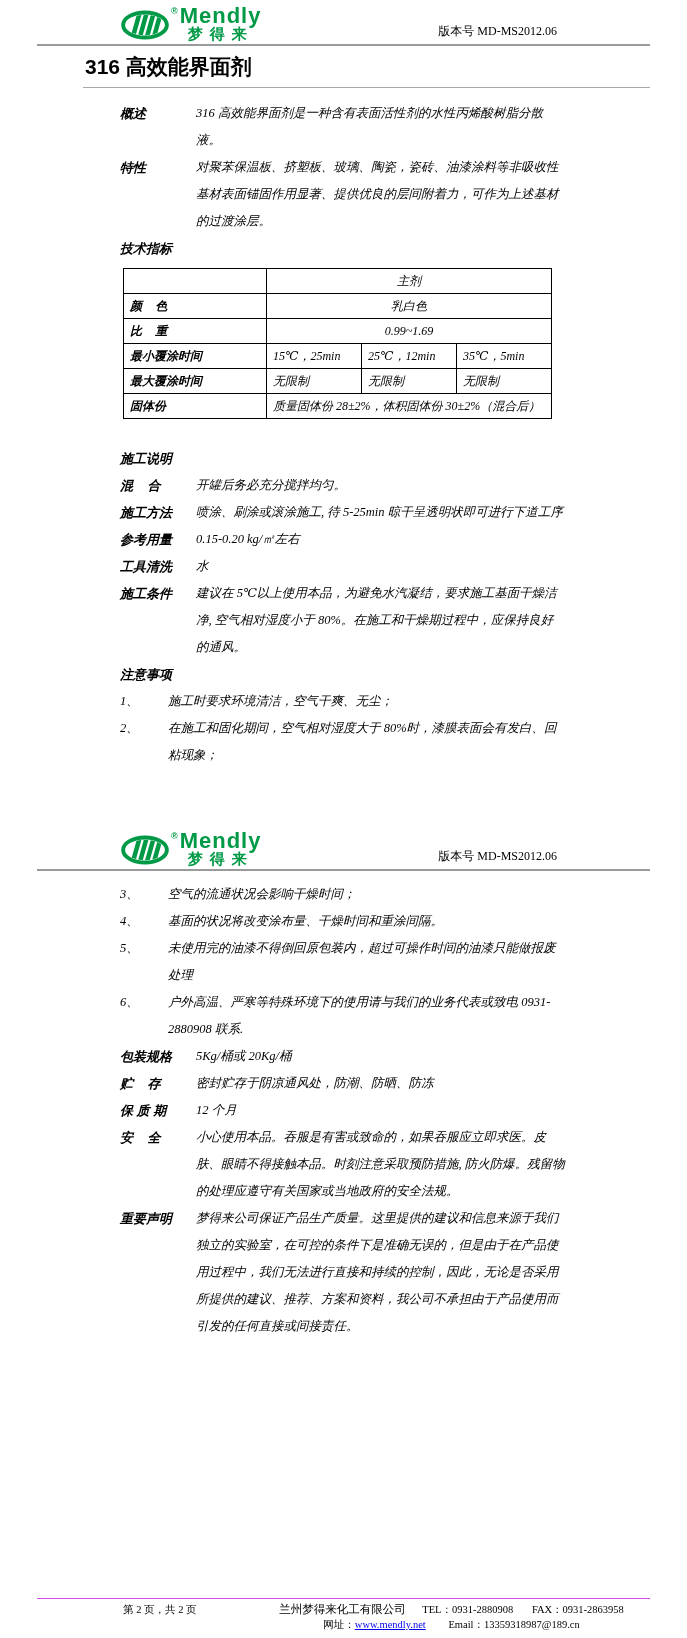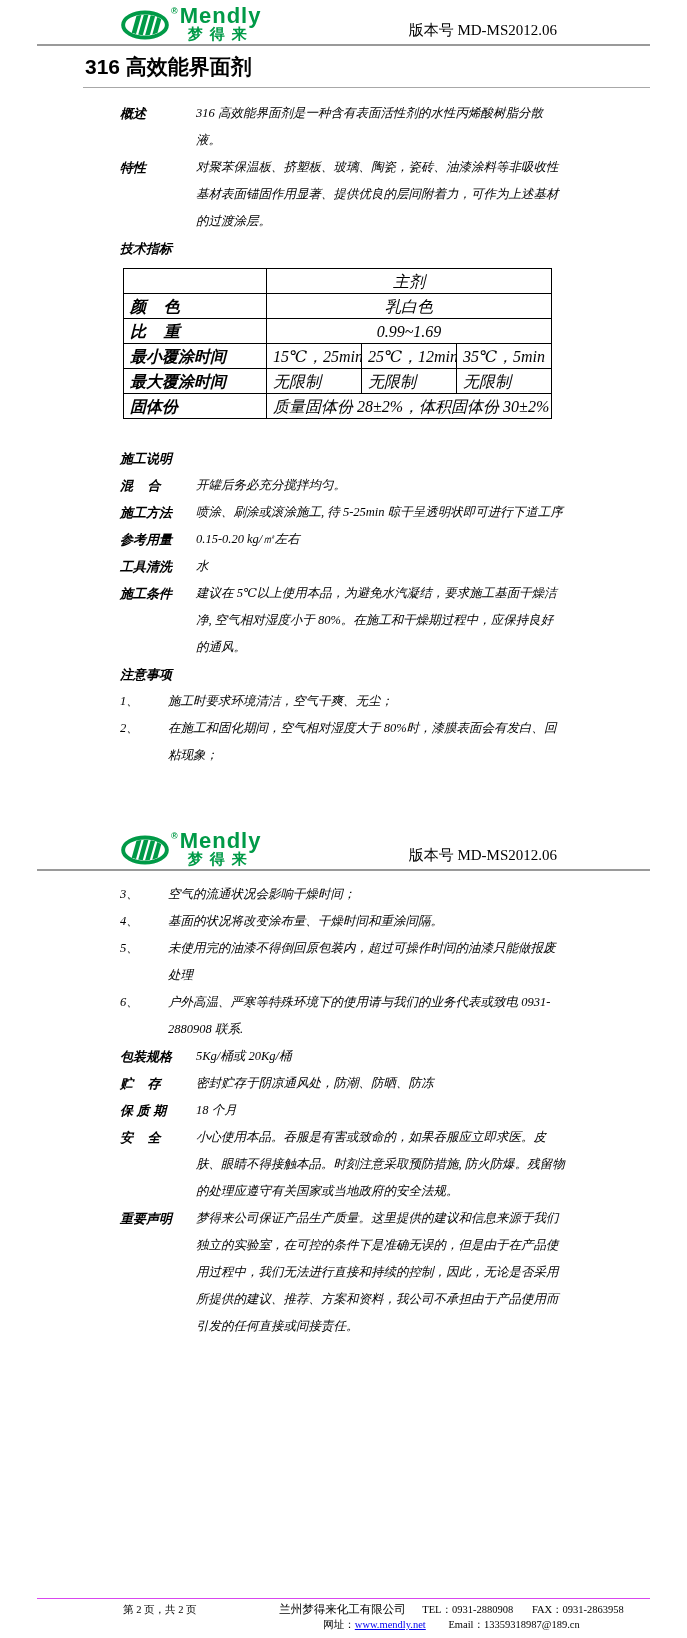--- a/index.html
+++ b/index.html
@@ -27,21 +27,21 @@
   .logo-en {
     font-family: "Liberation Sans", "DejaVu Sans", sans-serif;
     font-weight: bold; font-size: 22px; line-height: 20px; color: #009a47;
     letter-spacing: 1px;
   }
   .logo-cn {
     font-family: "Liberation Sans", "DejaVu Sans", sans-serif;
     font-weight: bold; font-size: 15px; line-height: 16px; color: #009a47;
     letter-spacing: 7px; margin-left: 8px;
   }
-  .version { font-size: 15px; padding-bottom: 2px; white-space: nowrap; }
+  .version { font-size: 12px; padding-bottom: 2px; white-space: nowrap; }
 
   
   .doc-title {
     margin: 8px 37px 0 83px; padding: 0 0 7px 2px;
     font-family: "Liberation Sans", "DejaVu Sans", sans-serif;
     font-weight: bold; font-size: 21px; line-height: 26px;
     border-bottom: 1px solid #a8a8a8;
   }
 
   
@@ -59,21 +59,21 @@
   }
   .mt-tech { }
   .mt-constr { margin-top: 26px; }
   .note { display: flex; }
   .note-num { flex-shrink: 0; width: 48px; line-height: 27px; }
   .note-txt { flex: 1; line-height: 27px; }
 
   
   table.spec {
     border-collapse: collapse; margin: 6px 0 0 3px;
-    width: 428px; table-layout: fixed; font-size: 16px;
+    width: 428px; table-layout: fixed; font-size: 12px;
   }
   table.spec td {
     border: 1px solid #000; height: 25px; line-height: 15px;
     padding: 2px 6px; vertical-align: middle; white-space: pre;
     overflow: hidden;
   }
   table.spec td.c-lbl {
     font-family: "Liberation Sans", "DejaVu Sans", sans-serif; font-weight: bold;
   }
   table.spec td.c-center { text-align: center; }
@@ -262,21 +262,21 @@
     <div class="row">
       <span class="lbl">包装规格</span>
       <span class="txt">5Kg/桶或 20Kg/桶</span>
     </div>
     <div class="row">
       <span class="lbl">贮    存</span>
       <span class="txt">密封贮存于阴凉通风处，防潮、防晒、防冻</span>
     </div>
     <div class="row">
       <span class="lbl">保 质 期</span>
-      <span class="txt">18 个月</span>
+      <span class="txt">12 个月</span>
     </div>
     <div class="row">
       <span class="lbl">安    全</span>
       <span class="txt">小心使用本品。吞服是有害或致命的，如果吞服应立即求医。皮肤、眼睛不得接触本品。时刻注意采取预防措施, 防火防爆。残留物的处理应遵守有关国家或当地政府的安全法规。</span>
     </div>
     <div class="row">
       <span class="lbl">重要声明</span>
       <span class="txt">梦得来公司保证产品生产质量。这里提供的建议和信息来源于我们独立的实验室，在可控的条件下是准确无误的，但是由于在产品使用过程中，我们无法进行直接和持续的控制，因此，无论是否采用所提供的建议、推荐、方案和资料，我公司不承担由于产品使用而引发的任何直接或间接责任。</span>
     </div>
   </div>

